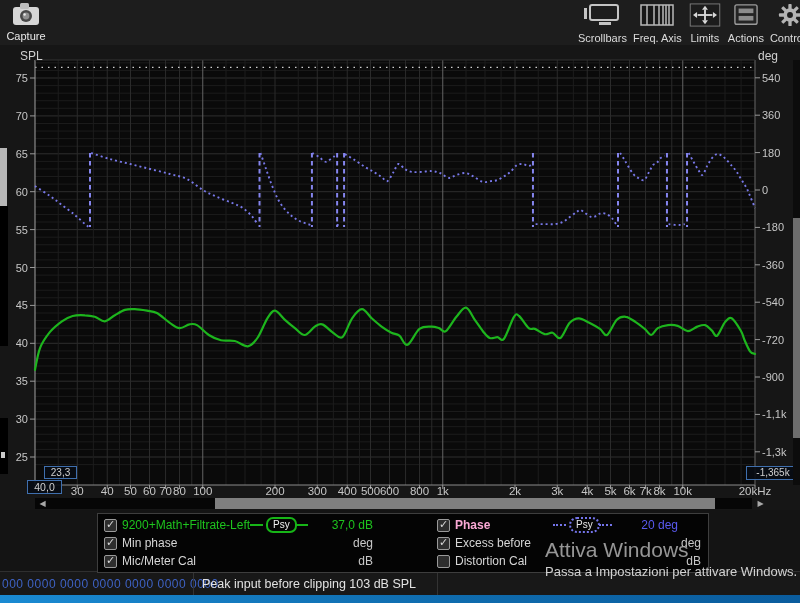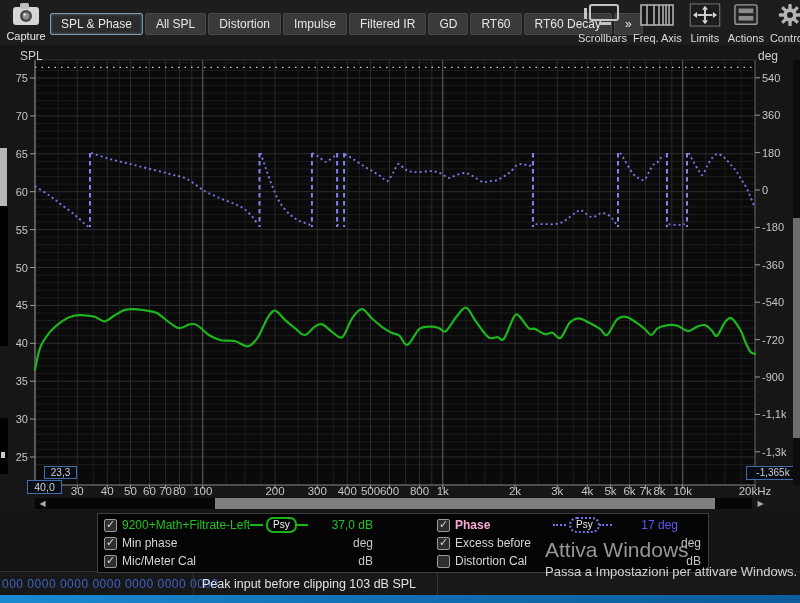--- a/index.html
+++ b/index.html
@@ -78,31 +78,20 @@
           <rect x="4" y="6" width="26" height="18" rx="3" fill="#d6d6d6"></rect>
           <rect x="11" y="2" width="9" height="6" rx="1.5" fill="#bdbdbd"></rect>
           <circle cx="17" cy="15" r="6" fill="#484848"></circle>
           <circle cx="17" cy="15" r="3.4" fill="#8f8f8f"></circle>
           <circle cx="15.6" cy="13.5" r="1.2" fill="#eaeaea"></circle>
         </svg>
       </span>
       <span class="cap-label">Capture</span>
     </div>
 
-    <div id="tabs-bar">
-        <div class="tab active">SPL &amp; Phase</div>
-        <div class="tab">All SPL</div>
-        <div class="tab">Distortion</div>
-        <div class="tab">Impulse</div>
-        <div class="tab">Filtered IR</div>
-        <div class="tab">GD</div>
-        <div class="tab">RT60</div>
-        <div class="tab">RT60 Decay</div>
-        <div class="tab">»</div>
-      </div>
 
     <div id="right-tools">
       <div class="tool-btn">
         <span>
           <svg width="44" height="24" viewBox="0 0 44 24">
             <rect x="4" y="5" width="3" height="11" fill="#c4c4c4"></rect>
             <rect x="10" y="2" width="28" height="15" rx="2" fill="none" stroke="#c4c4c4" stroke-width="2"></rect>
             <rect x="19" y="19" width="12" height="3" fill="#c4c4c4"></rect>
           </svg>
         </span>
@@ -413,21 +402,21 @@
       <span class="lg-label" style="left: 24px; color: rgb(30, 196, 30);">9200+Math+Filtrate-Left</span>
       <span class="psy-line-g" style="left:152px;"></span>
       <span class="psy-btn-green">Psy</span>
       <span class="psy-line-g" style="left:197px;"></span>
       <span class="val-l" style="color: rgb(30, 196, 30);">37,0 dB</span>
       <span class="checkbox on" style="left:339px;top:1px;"></span>
       <span class="lg-label" style="left: 357px; color: #f9a8d4; font-weight: bold;">Phase</span>
       <span class="psy-line-b" style="left:455px;"></span>
       <span class="psy-btn-blue">Psy</span>
       <span class="psy-line-b" style="left:501px;"></span>
-      <span class="val-r1" style="color: rgb(90, 90, 240);">17 deg</span>
+      <span class="val-r1" style="color: rgb(90, 90, 240);">20 deg</span>
     </div>
 
     <div class="lg-row" style="left:0;top:22px;width:610px;">
       <span class="checkbox on" style="left:6px;top:1px;"></span>
       <span class="lg-label" style="left:24px;">Min phase</span>
       <span class="val-l">deg</span>
       <span class="checkbox on" style="left:339px;top:1px;"></span>
       <span class="lg-label" style="left:357px;">Excess before</span>
       <span class="val-r">deg</span>
     </div>

